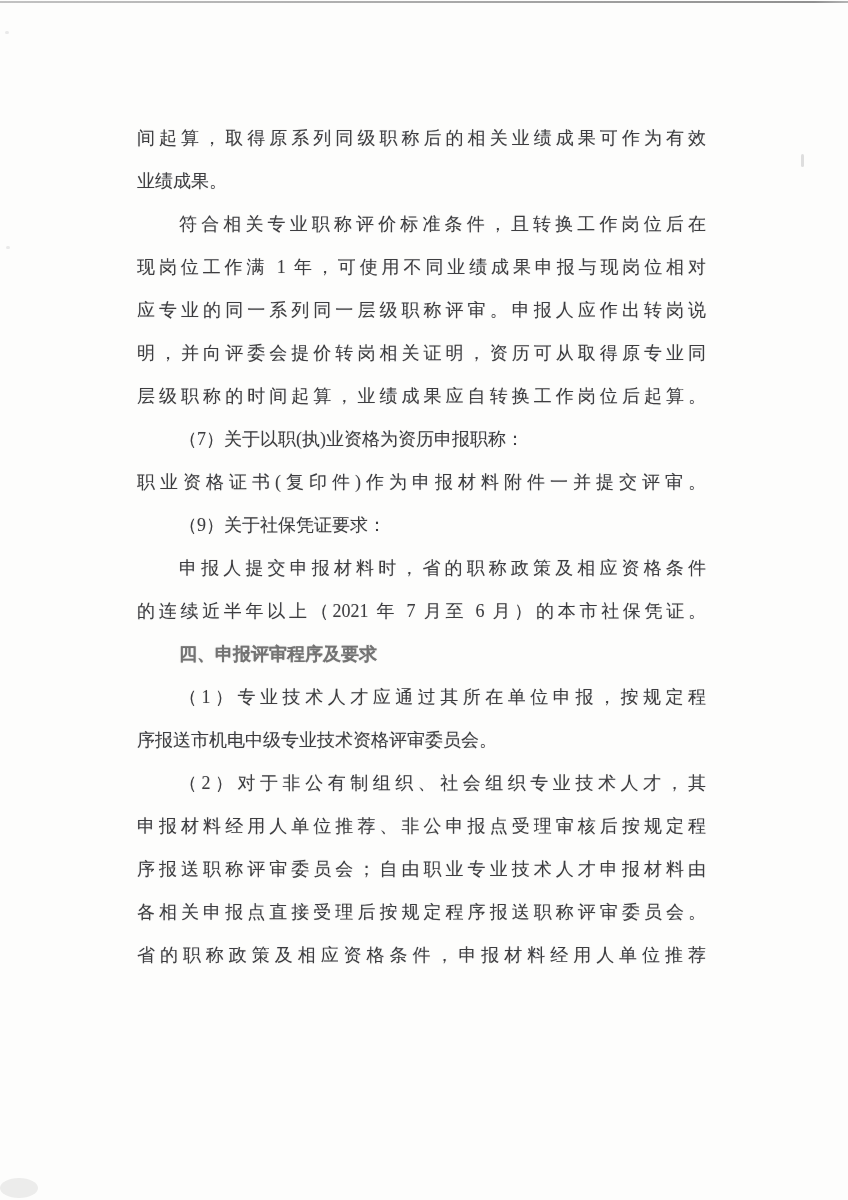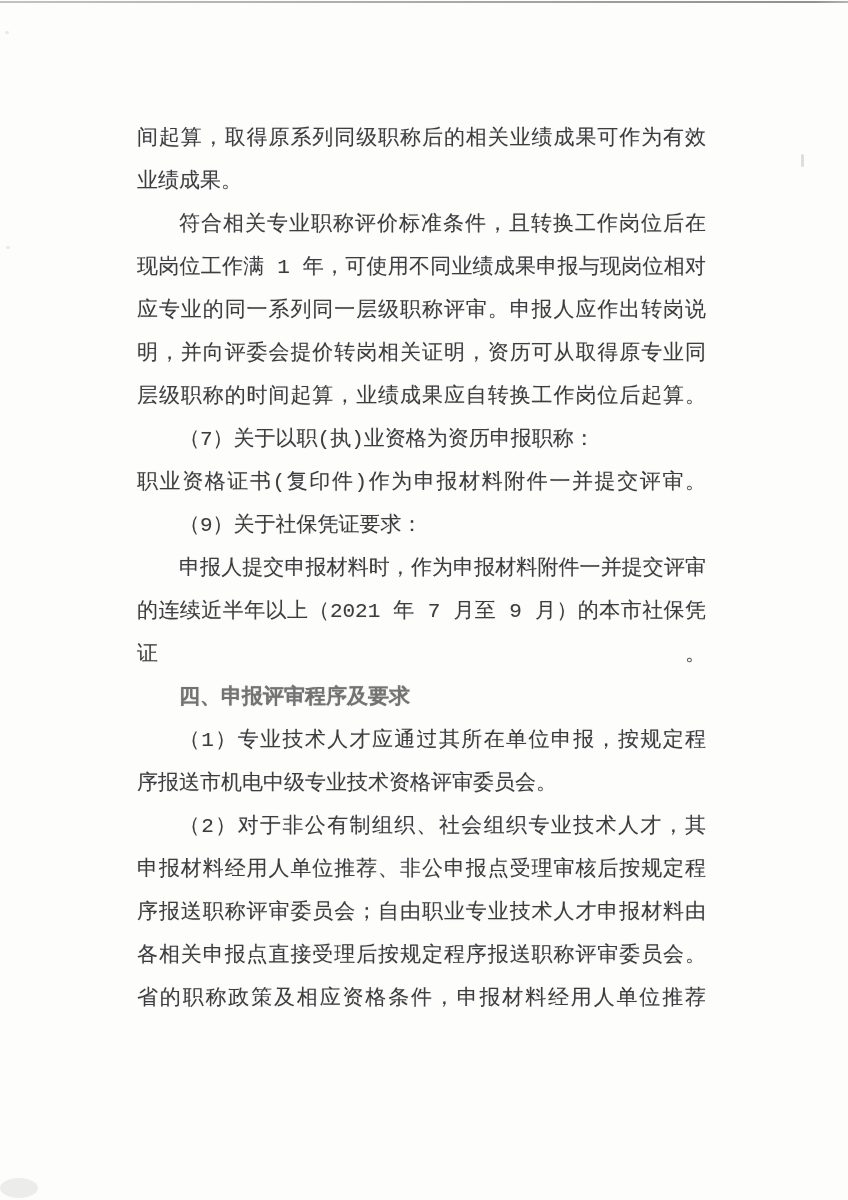--- a/index.html
+++ b/index.html
@@ -17,25 +17,24 @@
     width: 848px;
     height: 1200px;
     background: #fdfdfc;
     font-family: "Liberation Serif", "DejaVu Serif", serif;
   }
   .text-block {
     position: absolute;
     left: 137px;
     top: 117px;
     width: 569px;
-    font-size: 21px;
+    font-size: 18px;
     line-height: 43px;
     color: #3d3d40;
     text-shadow: 0 0 1px rgba(90,90,90,0.30);
-    font-family: Liberation Mono, monospace;
   }
   .line {
     width: 100%;
   }
   .line.indent {
     text-indent: 42px;
   }
   .line.stretch {
     text-align: justify;
     text-align-last: justify;
@@ -85,22 +84,22 @@
       <div class="line stretch">间起算，取得原系列同级职称后的相关业绩成果可作为有效</div>
       <div class="line">业绩成果。</div>
       <div class="line indent stretch">符合相关专业职称评价标准条件，且转换工作岗位后在</div>
       <div class="line stretch">现岗位工作满 1 年，可使用不同业绩成果申报与现岗位相对</div>
       <div class="line stretch">应专业的同一系列同一层级职称评审。申报人应作出转岗说</div>
       <div class="line stretch">明，并向评委会提价转岗相关证明，资历可从取得原专业同</div>
       <div class="line stretch">层级职称的时间起算，业绩成果应自转换工作岗位后起算。</div>
       <div class="line indent">（7）关于以职(执)业资格为资历申报职称：</div>
       <div class="line stretch">职业资格证书(复印件)作为申报材料附件一并提交评审。</div>
       <div class="line indent">（9）关于社保凭证要求：</div>
-      <div class="line indent stretch">申报人提交申报材料时，作为申报材料附件一并提交评审</div>
-      <div class="line stretch">的连续近半年以上（2021 年 7 月至 9 月）的本市社保凭证。</div>
+      <div class="line indent stretch">申报人提交申报材料时，省的职称政策及相应资格条件</div>
+      <div class="line stretch">的连续近半年以上（2021 年 7 月至 6 月）的本市社保凭证。</div>
       <div class="line indent bold" style="color: #737373;">四、申报评审程序及要求</div>
       <div class="line indent stretch">（1）专业技术人才应通过其所在单位申报，按规定程</div>
       <div class="line">序报送市机电中级专业技术资格评审委员会。</div>
       <div class="line indent stretch">（2）对于非公有制组织、社会组织专业技术人才，其</div>
       <div class="line stretch">申报材料经用人单位推荐、非公申报点受理审核后按规定程</div>
       <div class="line stretch">序报送职称评审委员会；自由职业专业技术人才申报材料由</div>
       <div class="line stretch">各相关申报点直接受理后按规定程序报送职称评审委员会。</div>
       <div class="line stretch">省的职称政策及相应资格条件，申报材料经用人单位推荐</div>
     </div>
   <div class="smudge-bl"></div>

